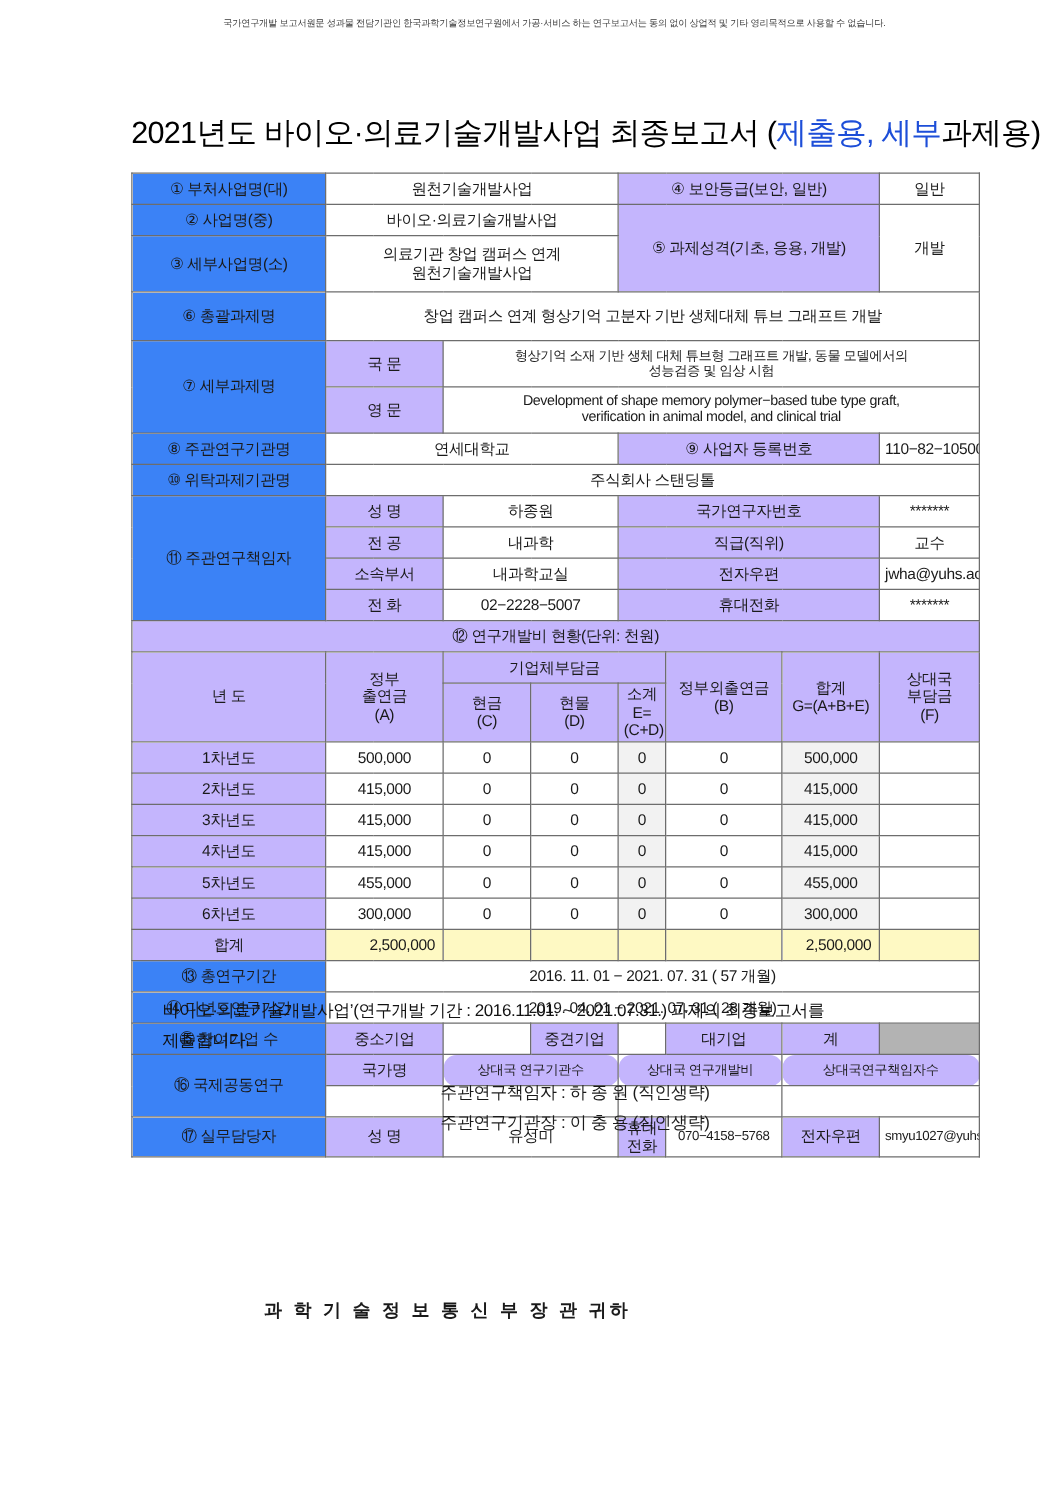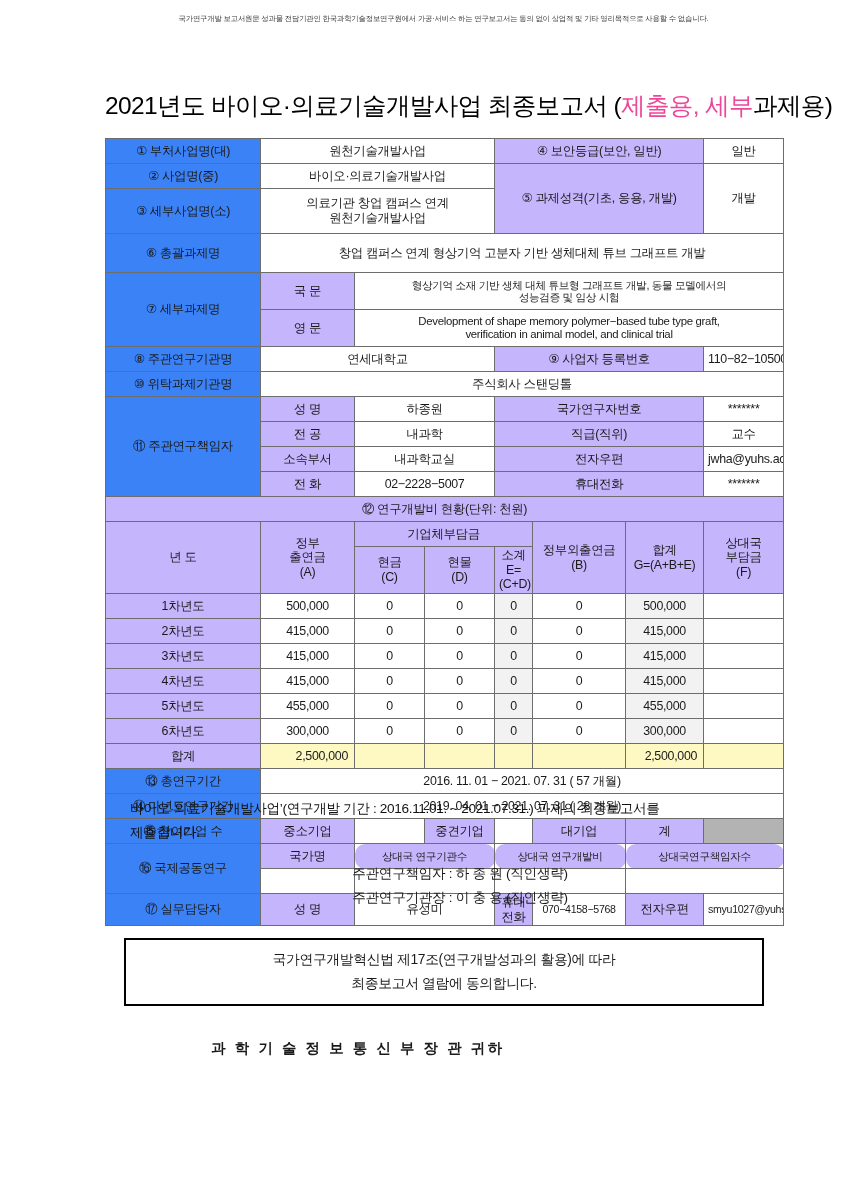--- a/index.html
+++ b/index.html
@@ -41,21 +41,21 @@
   .doc-title {
     position: absolute;
     top: 89px;
     left: 86px;
     width: 690px;
     font-size: 24.5px;
     letter-spacing: -0.6px;
     color: #000;
     white-space: nowrap;
   }
-  .doc-title .red { color: #ec4899; }
+  .doc-title .red { color: #1d4ed8; }
 
   
   table.main {
     position: absolute;
     top: 138px;
     left: 86px;
     width: 678px;
     border-collapse: collapse;
     table-layout: fixed;
     font-size: 12.4px;
@@ -408,20 +408,16 @@
   <div class="submit-para">
     <div>바이오·의료기술개발사업’(연구개발 기간 : 2016.11.01. ~ 2021.07.31.) 과제의 최종보고서를</div>
     <div>제출합니다.</div>
   </div>
 
   <div class="sign-block">
     <div>주관연구책임자 : 하 종 원 (직인생략)</div>
     <div>주관연구기관장 : 이 충 용 (직인생략)</div>
   </div>
 
-  <div class="consent-box">
-    <div>국가연구개발혁신법 제17조(연구개발성과의 활용)에 따라</div>
-    <div>최종보고서 열람에 동의합니다.</div>
-  </div>
 
   <div class="footer-line">과 학 기 술 정 보 통 신 부 장 관 귀하</div>
 
 </div>
 
 </body></html>

